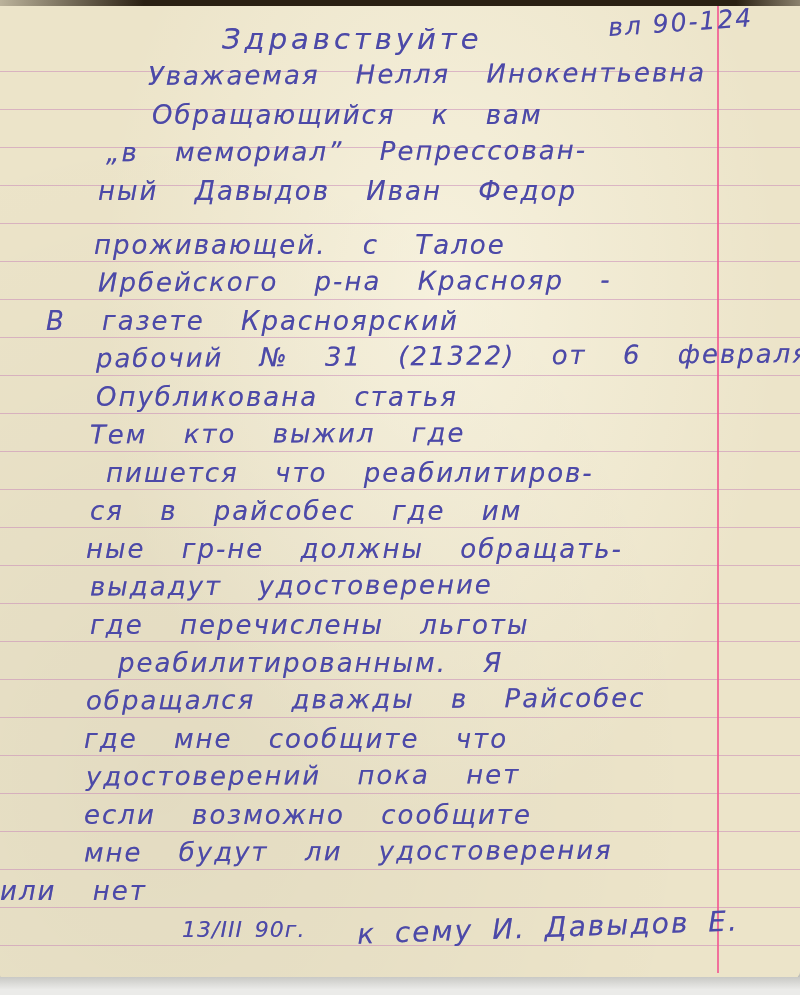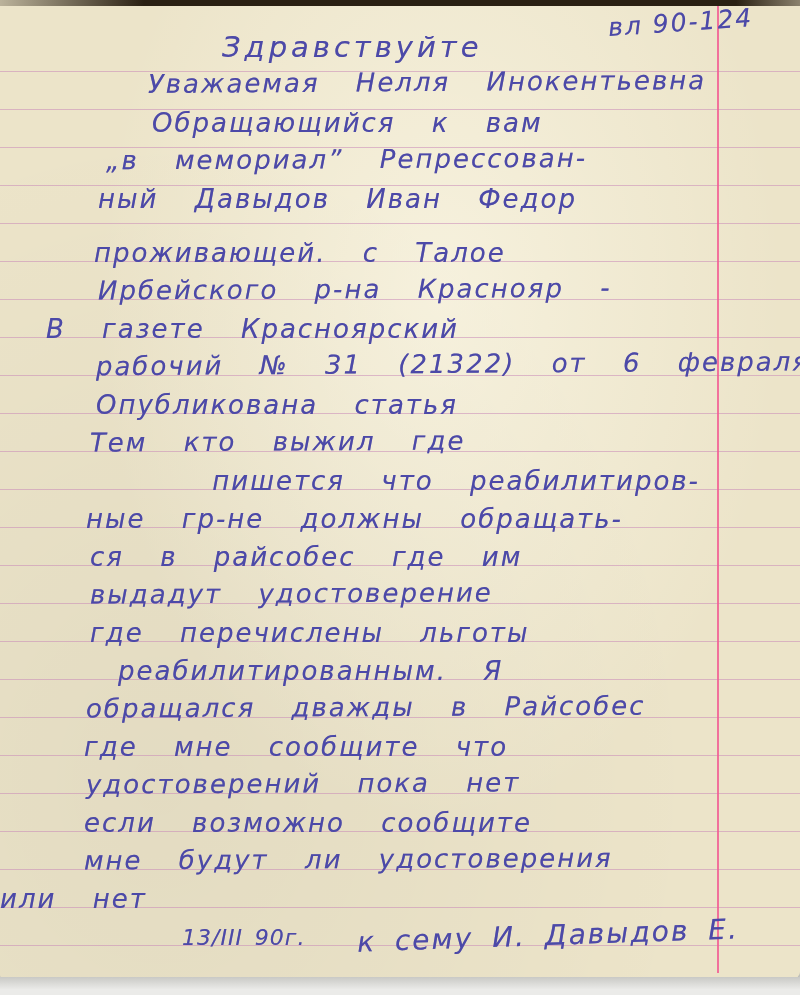--- a/index.html
+++ b/index.html
@@ -62,21 +62,21 @@
     text-shadow:0 0 .4px rgba(76,73,168,.5);
   }
 
   .corner-note{
     position:absolute;top:8px;left:608px;
     font-size:25px;letter-spacing:2px;
     transform:rotate(-4deg);
     white-space:nowrap;
   }
 
-  .lines{position:absolute;top:28px;left:0;width:700px;}
+  .lines{position:absolute;top:20px;left:0;width:700px;}
   .hand-line{
     height:38px;line-height:38px;
     white-space:nowrap;
     font-size:26px;
     letter-spacing:2px;
     word-spacing:26px;
     transform-origin:left bottom;
   }
   .hand-line.greeting{
     font-size:29px;letter-spacing:4px;word-spacing:10px;
@@ -100,23 +100,23 @@
         <div class="hand hand-line" style="padding-left: 148px; transform: rotate(-0.4deg);">Уважаемая Нелля Инокентьевна</div>
         <div class="hand hand-line" style="padding-left: 152px;">Обращающийся к вам</div>
         <div class="hand hand-line" style="padding-left: 106px; transform: rotate(-0.3deg);">„в мемориал” Репрессован-</div>
         <div class="hand hand-line" style="padding-left: 98px;">ный Давыдов Иван Федор</div>
         <div class="hand hand-line" style="padding-left: 94px; margin-top: 16px;">проживающей. с Талое</div>
         <div class="hand hand-line" style="padding-left: 98px; transform: rotate(-0.3deg);">Ирбейского р-на Краснояр -</div>
         <div class="hand hand-line" style="padding-left: 46px;">В газете Красноярский</div>
         <div class="hand hand-line" style="padding-left: 96px; transform: rotate(-0.4deg);">рабочий № 31 (21322) от 6 февраля</div>
         <div class="hand hand-line" style="padding-left: 96px;">Опубликована статья</div>
         <div class="hand hand-line" style="padding-left: 90px; transform: rotate(-0.3deg);">Тем кто выжил где</div>
-        <div class="hand hand-line" style="padding-left: 48px; text-align: right;">пишется что реабилитиров-</div>
+        <div class="hand hand-line" style="padding-left: 106px;">пишется что реабилитиров-</div>
+        <div class="hand hand-line" style="padding-left: 90px;">ся в райсобес где им</div>
         <div class="hand hand-line" style="padding-left: 86px;">ные гр-не должны обращать-</div>
-        <div class="hand hand-line" style="padding-left: 90px;">ся в райсобес где им</div>
         <div class="hand hand-line" style="padding-left: 90px; transform: rotate(-0.3deg);">выдадут удостоверение</div>
         <div class="hand hand-line" style="padding-left: 90px;">где перечислены льготы</div>
         <div class="hand hand-line" style="padding-left: 118px;">реабилитированным. Я</div>
         <div class="hand hand-line" style="padding-left: 86px; transform: rotate(-0.3deg);">обращался дважды в Райсобес</div>
         <div class="hand hand-line" style="padding-left: 84px;">где мне сообщите что</div>
         <div class="hand hand-line" style="padding-left: 86px; transform: rotate(-0.3deg);">удостоверений пока нет</div>
         <div class="hand hand-line" style="padding-left: 84px;">если возможно сообщите</div>
         <div class="hand hand-line" style="padding-left: 84px; transform: rotate(-0.3deg);">мне будут ли удостоверения</div>
         <div class="hand hand-line" style="">или нет</div>
         <div class="hand hand-line sign-row" style="padding-left: 182px;">

